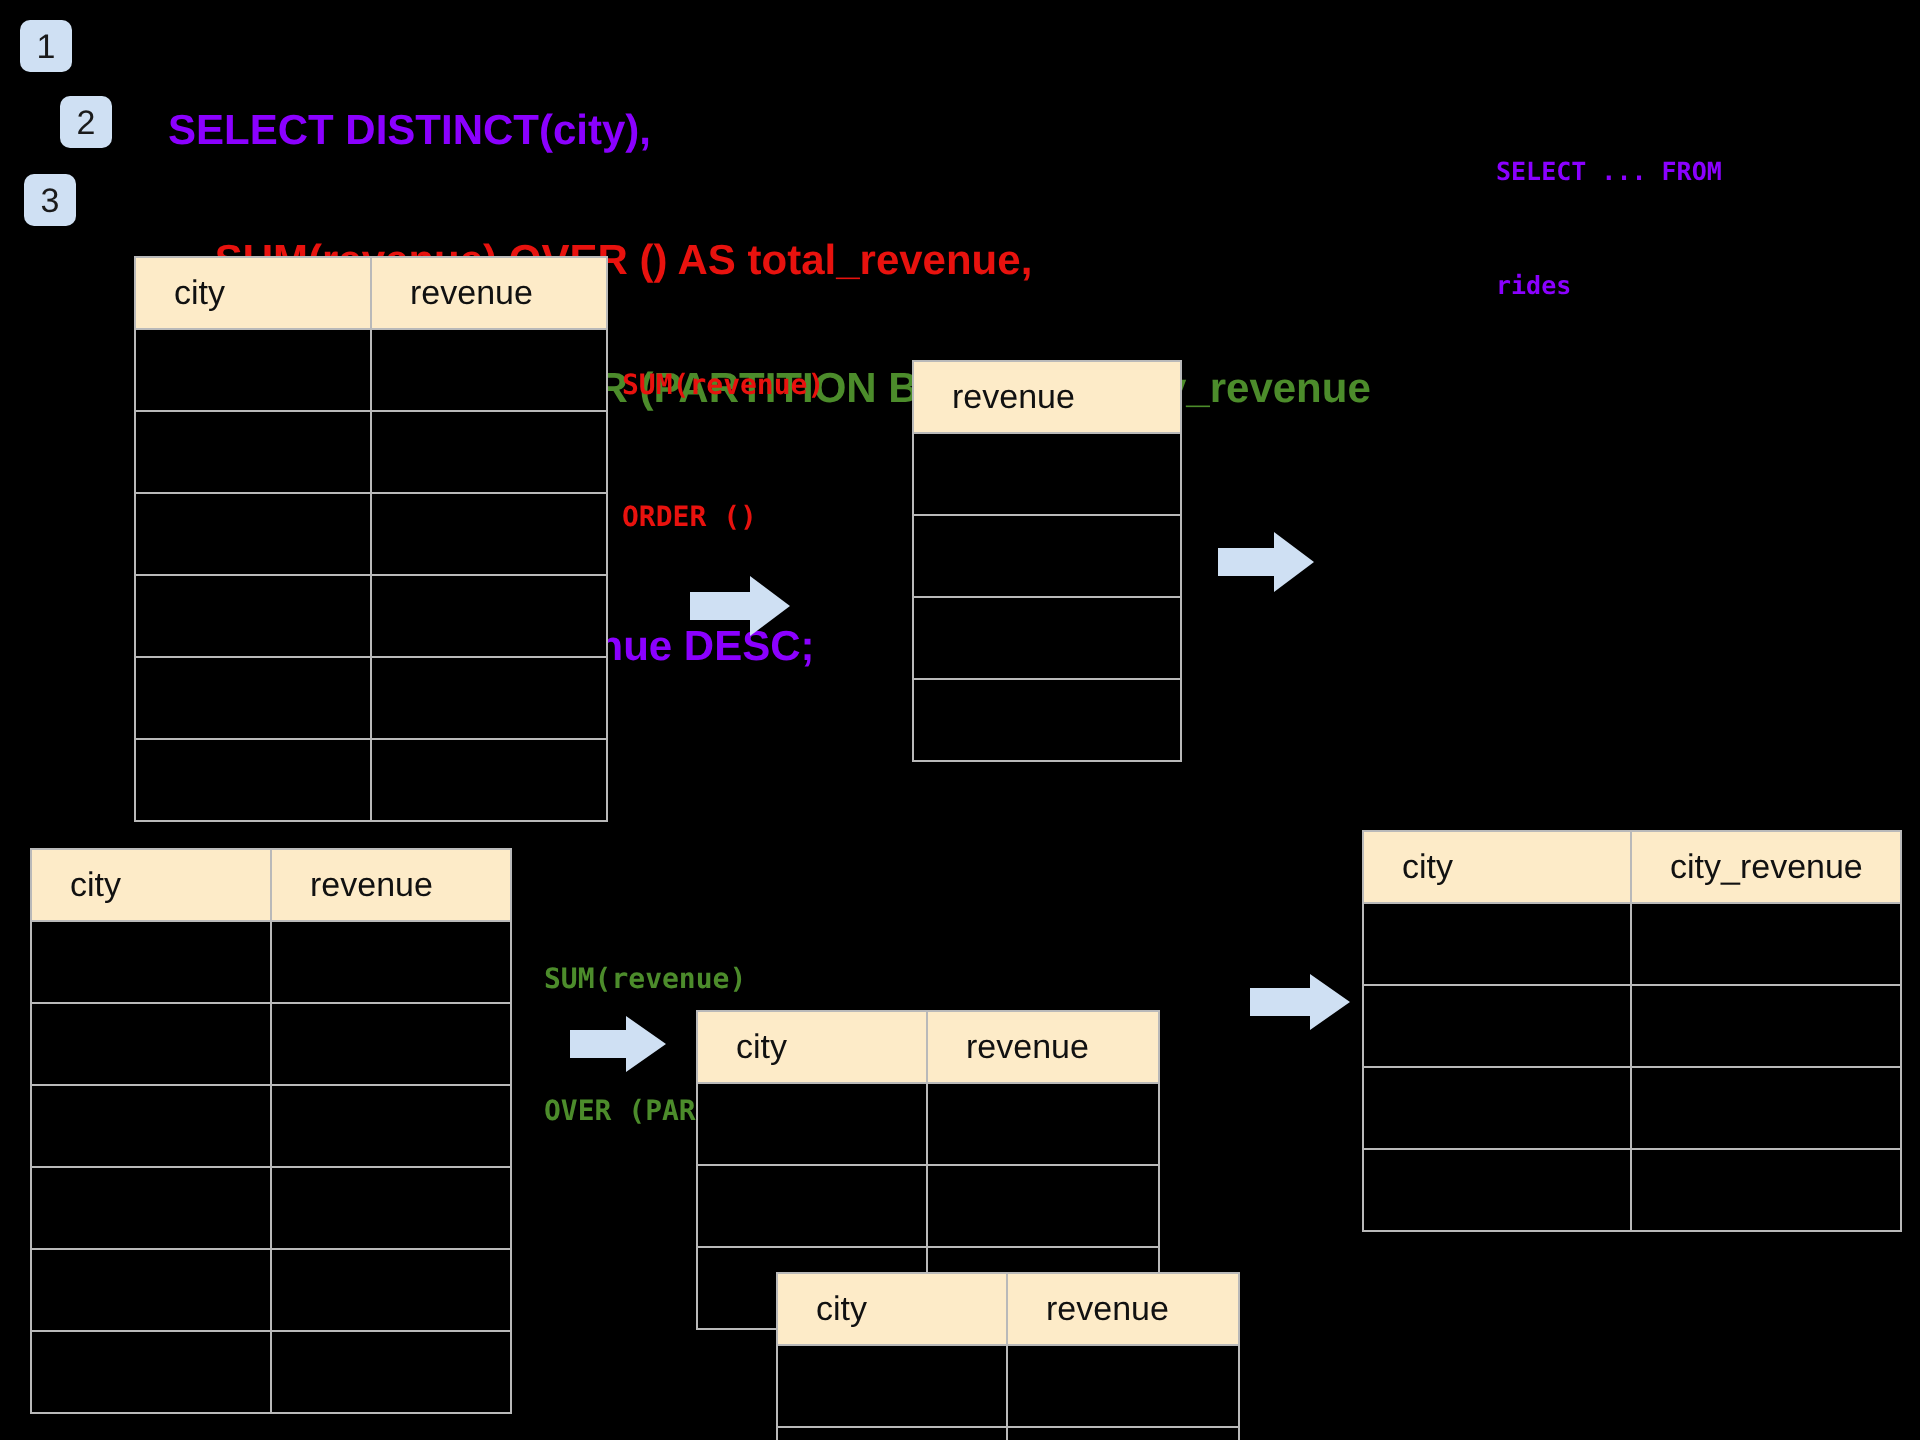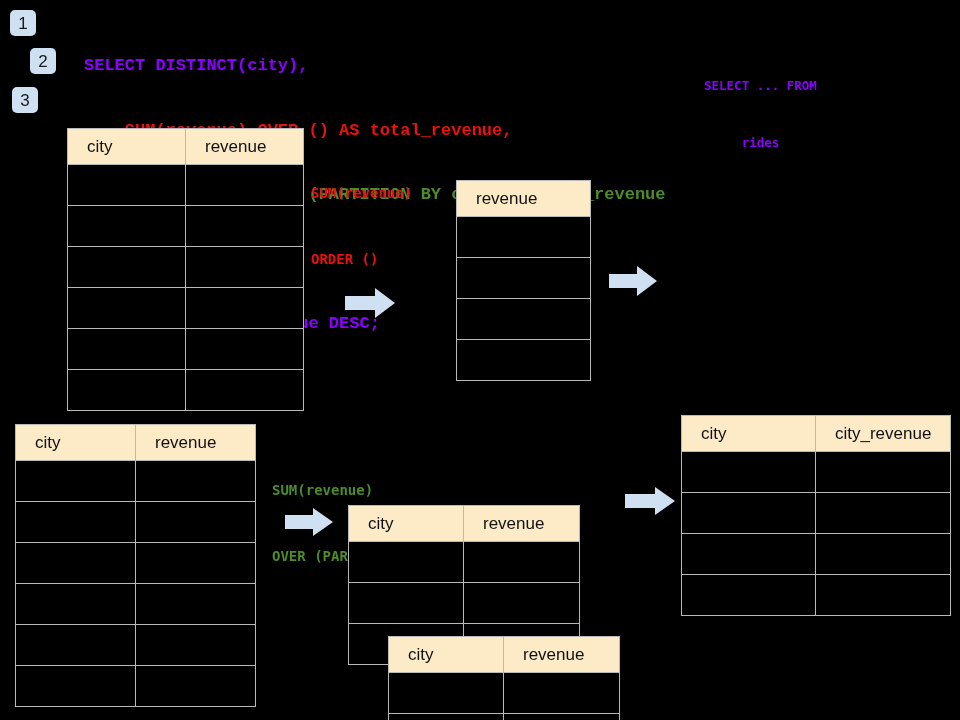--- a/index.html
+++ b/index.html
@@ -28,22 +28,22 @@
     display: flex;
     align-items: center;
     justify-content: center;
     width: 26px;
     height: 26px;
   }
 
   
   .sql {
     position: absolute;
-    font-family: Liberation Mono, monospace;
-    font-size: 17px;
+    font-family: Liberation Sans, sans-serif;
+    font-size: 21px;
     line-height: 21.5px;
     white-space: pre;
     font-weight: bold;
     letter-spacing: 0px;
   }
   .sql-line { white-space: pre; }
   .c-purple { color: #8B00FF; }
   .c-red    { color: #E8120E; }
   .c-green  { color: #4C8C2B; }
 
@@ -118,21 +118,21 @@
   </div>
 
   <div class="sql" style="left:84px; top:12px;">
     <div class="sql-line c-purple">SELECT DISTINCT(city),</div>
     <div class="sql-line c-red">    SUM(revenue) OVER () AS total_revenue,</div>
     <div class="sql-line c-green">    SUM(revenue) OVER (PARTITION BY city) as city_revenue</div>
     <div class="sql-line c-purple">  FROM rides</div>
     <div class="sql-line c-purple">  ORDER by city_revenue DESC;</div>
   </div>
 
-  <div class="sidenote" style="left:704px; top:38px;text-align:center;">
+  <div class="sidenote" style="left:748px; top:38px;">
     <div>SELECT ... FROM</div>
     <div>rides</div>
   </div>
 
   <div class="annot c-red" style="left:311px; top:138px;">
     <div>SUM(revenue)</div>
     <div>ORDER ()</div>
   </div>
 
   <div class="annot c-green" style="left:272px; top:435px;">

